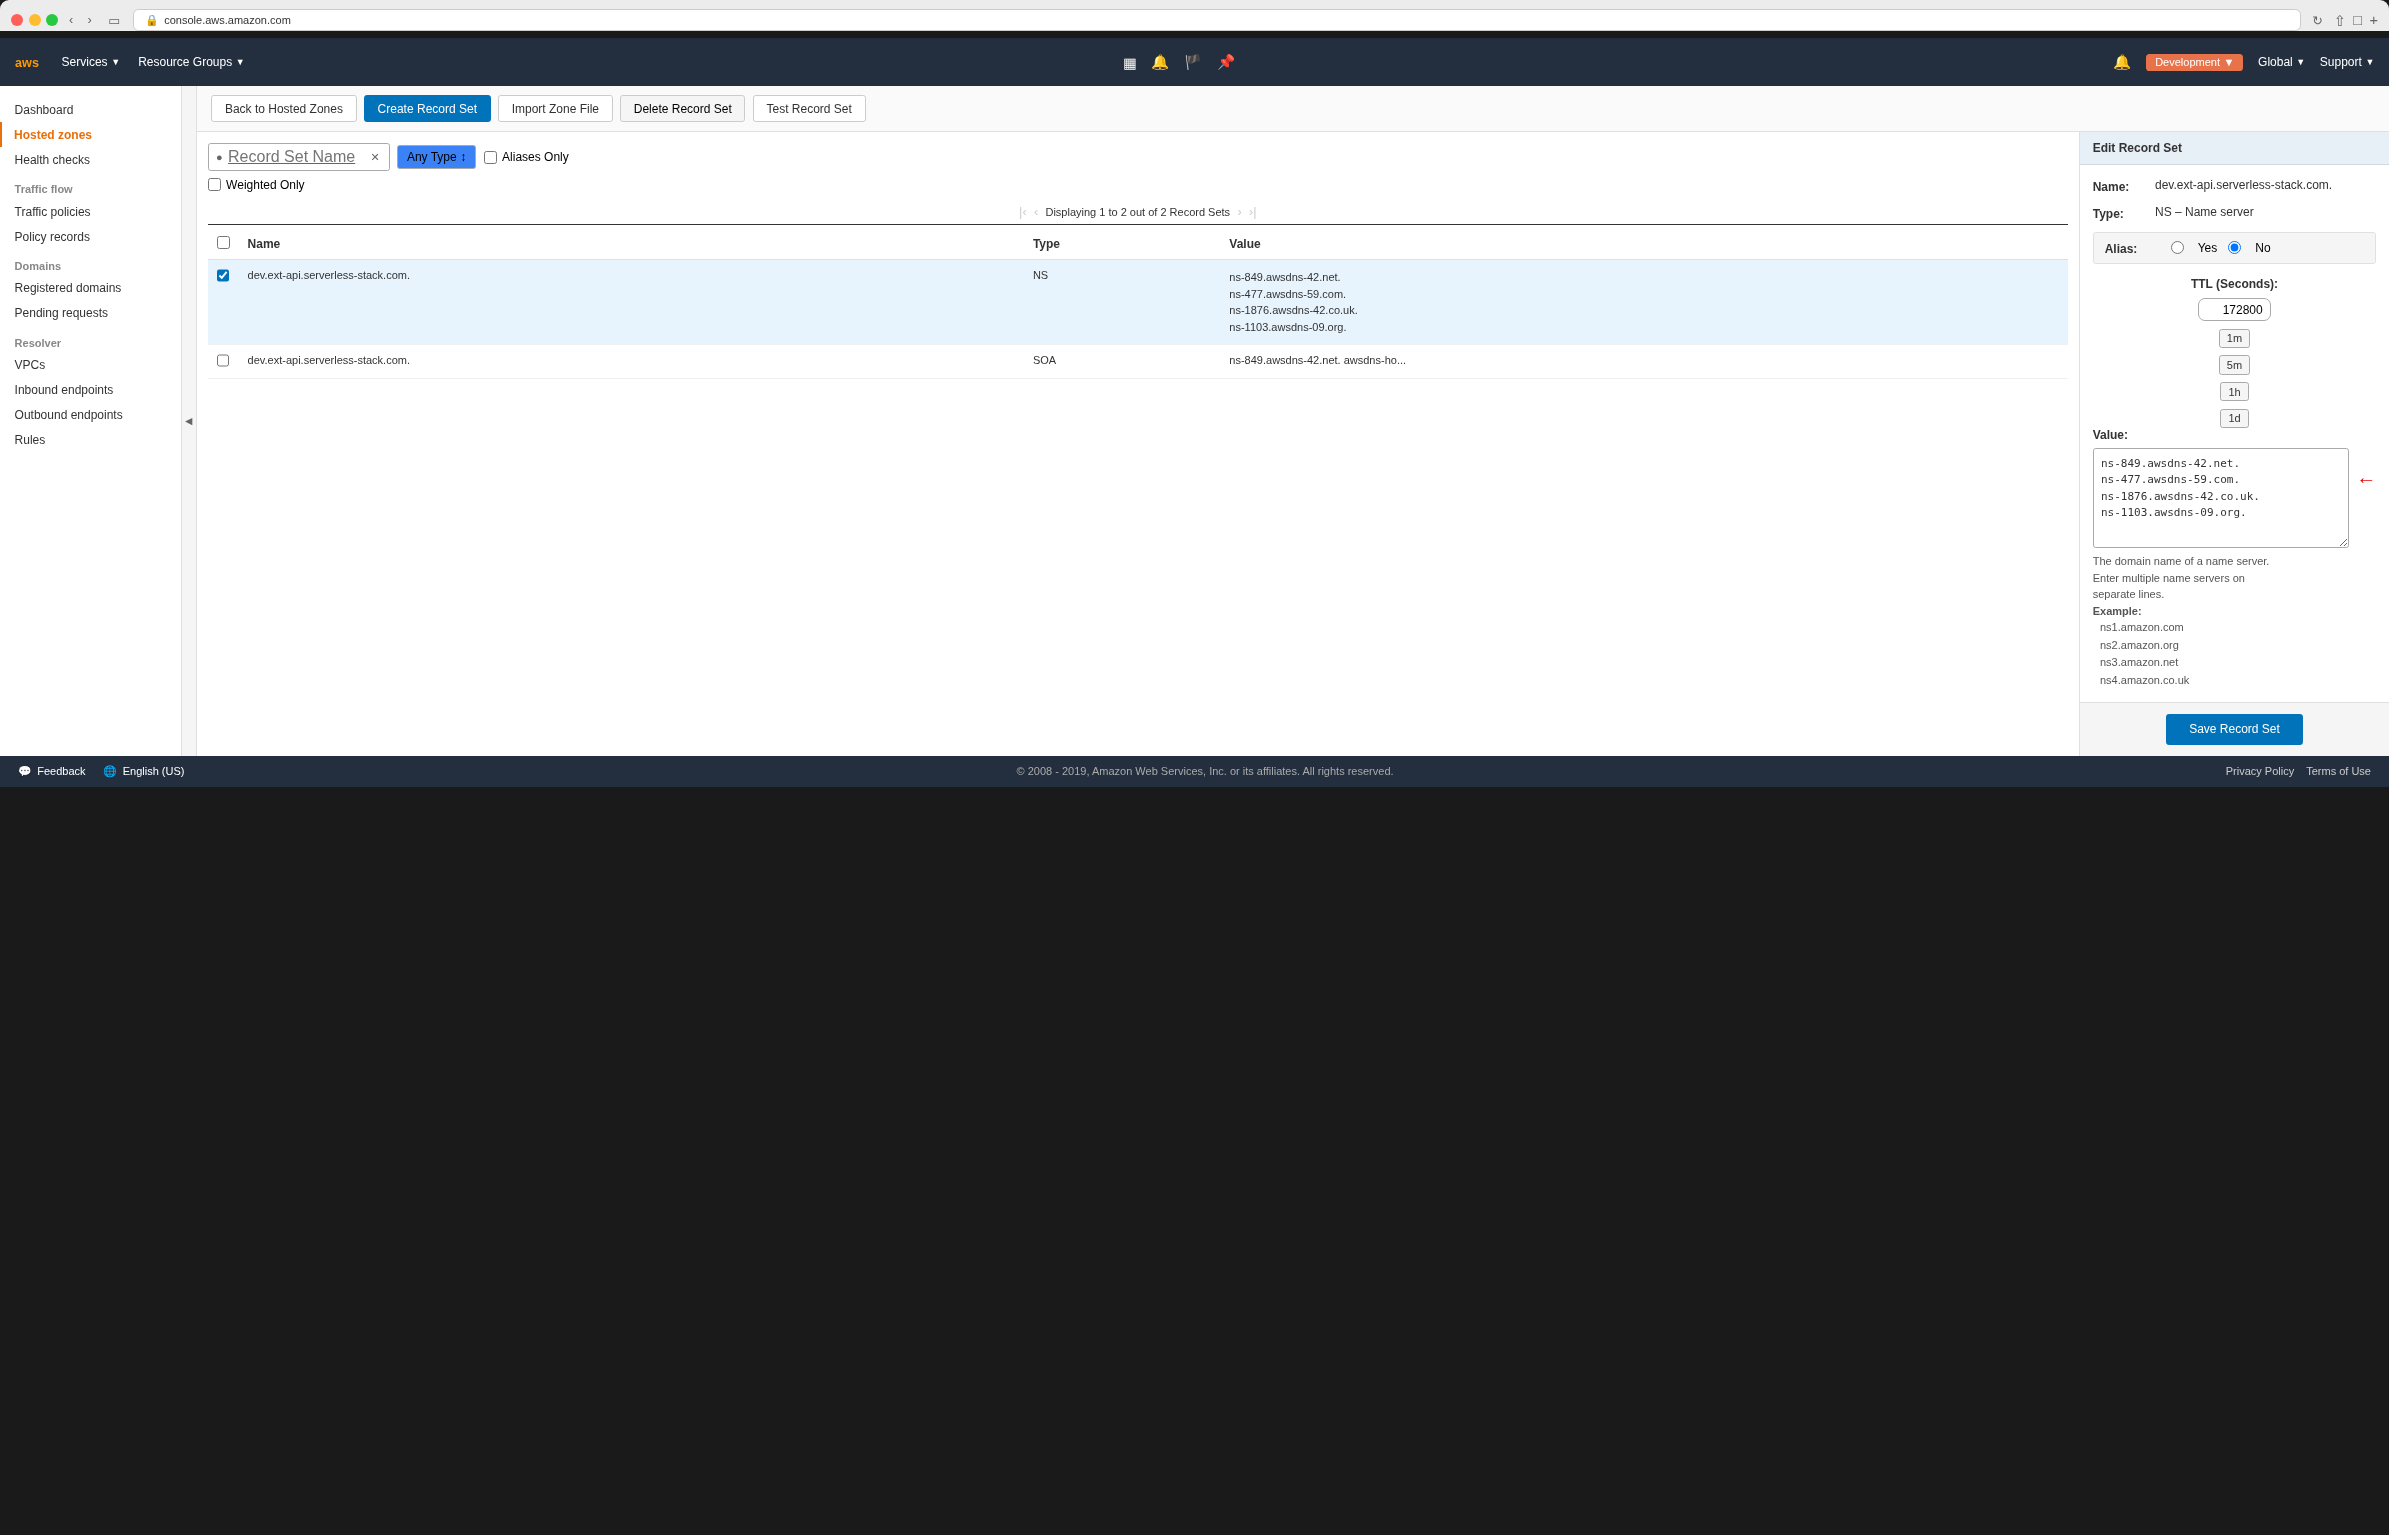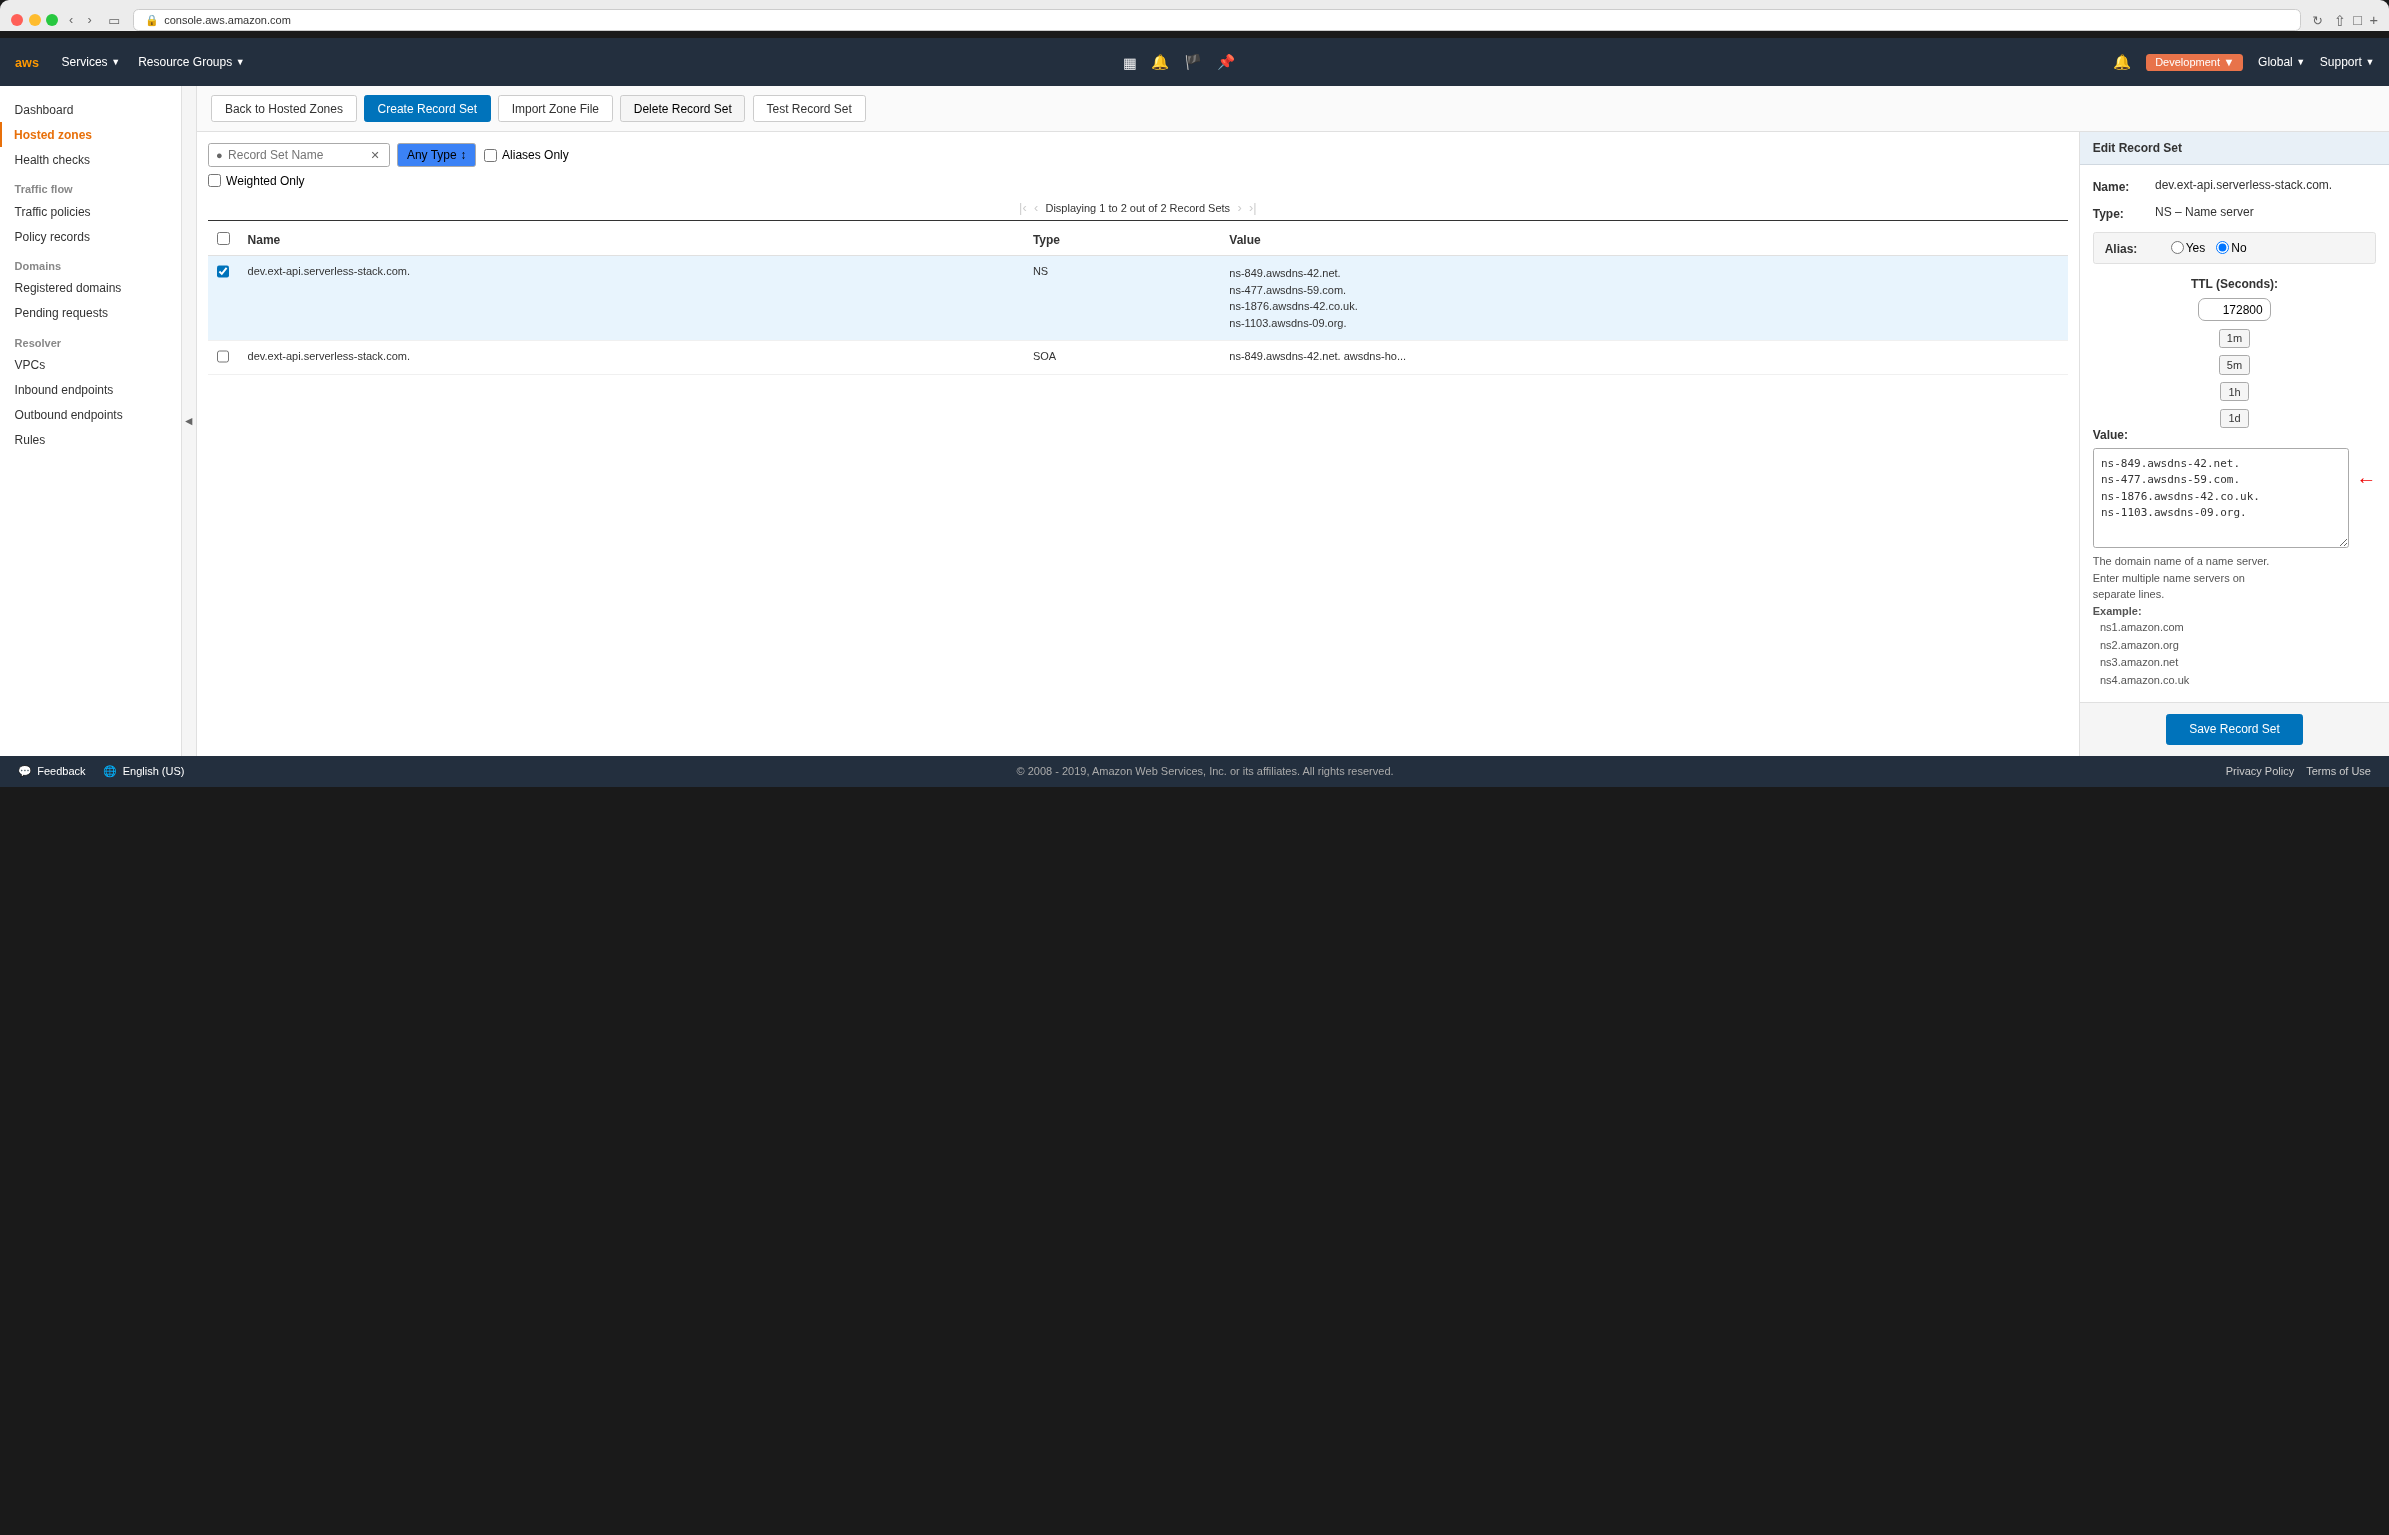--- a/index.html
+++ b/index.html
@@ -45,21 +45,21 @@
     .btn-default { background: #fff; border-color: #ccc; color: #333; }
     .btn-primary { background: #0073bb; border-color: #0073bb; color: #fff; }
     .btn-disabled { background: #f5f5f5; border-color: #ccc; color: #000000; cursor: default; }
 
     
     .records-area { display: flex; flex: 1; }
     .records-list { flex: 1; padding: 11px; }
     .search-bar { display: flex; align-items: center; gap: 7.3px; margin-bottom: 7.3px; }
     .search-input-wrap { display: flex; align-items: center; background: #fff; border: 0.9px solid #aaa; border-radius: 2.7px; padding: 3.6px 7.3px; gap: 5.5px; min-width: 182px; }
     .search-icon { color: #666; font-size: 11px; }
-    .search-input { border: none; outline: none; font-size: 12px; width: 137px; color: #666; }
+    .search-input { border: none; outline: none; font-size: 16px; width: 137px; color: #666; text-decoration: underline; }
     .search-clear { color: #666; cursor: pointer; font-size: 11px; }
     .type-select { display: flex; align-items: center; gap: 3.6px; border: 0.9px solid #aaa; border-radius: 2.7px; padding: 3.6px 9px; background: #3b82f6; font-size: 12px; cursor: pointer; text-align: right; }
     .aliases-only { display: flex; align-items: center; gap: 5.5px; font-size: 12px; }
     .aliases-only input { cursor: pointer; }
     .weighted-only { display: flex; align-items: center; gap: 5.5px; font-size: 12px; margin-bottom: 7.3px; }
 
     
     .pagination { display: flex; align-items: center; justify-content: center; gap: 7.3px; padding: 5.5px; font-size: 11px; color: #333; margin-bottom: 3.6px; border-bottom: 1.8px solid #333; }
     .page-nav { color: #0073bb; cursor: pointer; font-size: 12.7px; }
     .page-nav.disabled { color: #ccc; cursor: default; }
@@ -75,21 +75,21 @@
 
     
     .edit-panel { width: 310px; border-left: 0.9px solid #e0e0e0; background: #fff; flex-shrink: 0; }
     .edit-panel-header { background: #e8f0f7; padding: 9px 12.7px; font-size: 12px; font-weight: 600; color: #333; border-bottom: 0.9px solid #d0d8e0; }
     .edit-panel-body { padding: 12.7px; }
     .field-row { display: flex; align-items: flex-start; gap: 7.3px; margin-bottom: 11px; font-size: 12px; }
     .field-label { font-weight: 600; min-width: 55px; color: #333; padding-top: 1.8px; }
     .field-value { color: #333; }
     .alias-row { display: flex; align-items: center; gap: 11px; background: #f5f5f5; border: 0.9px solid #e0e0e0; border-radius: 2.7px; padding: 7.3px 11px; margin-bottom: 11px; font-size: 12px; }
     .radio-group { display: flex; align-items: center; gap: 11px; }
-    .radio-opt { display: flex; align-items: center; gap: 2px; cursor: pointer; }
+    .radio-opt { display: flex; align-items: center; gap: 14px; cursor: pointer; }
     .ttl-row { display: flex; align-items: center; gap: 7.3px; font-size: 12px; flex-direction: column; }
     .ttl-input { border: 0.9px solid #aaa; border-radius: 7px; padding: 3.6px 7.3px; width: 73px; font-size: 12px; text-align: right; }
     .ttl-btn { border: 0.9px solid #aaa; border-radius: 2.7px; padding: 2.7px 7.3px; font-size: 11px; background: #f5f5f5; cursor: pointer; color: #333; }
     .value-label { font-weight: 600; font-size: 12px; margin-bottom: 5.5px; color: #333; }
     .value-textarea { width: 100%; border: 0.9px solid #aaa; border-radius: 2.7px; padding: 7.3px; font-size: 11px; font-family: monospace; resize: vertical; line-height: 1.5; color: #333; height: 100px; }
     .value-hint { font-size: 11px; color: #555; margin-top: 5.5px; line-height: 1.5; }
     .value-hint .example-label { font-weight: 600; }
     .example-values { font-size: 11px; color: #555; padding-left: 7.3px; line-height: 1.6; }
     .save-btn-wrap { padding: 11px 12.7px; border-top: 0.9px solid #e0e0e0; background: #f5f5f5; display: flex; justify-content: center; }
     .btn-save { background: #0073bb; color: #fff; border: 0.9px solid #0073bb; border-radius: 2.7px; padding: 7.3px 22px; font-size: 12px; cursor: pointer; }

